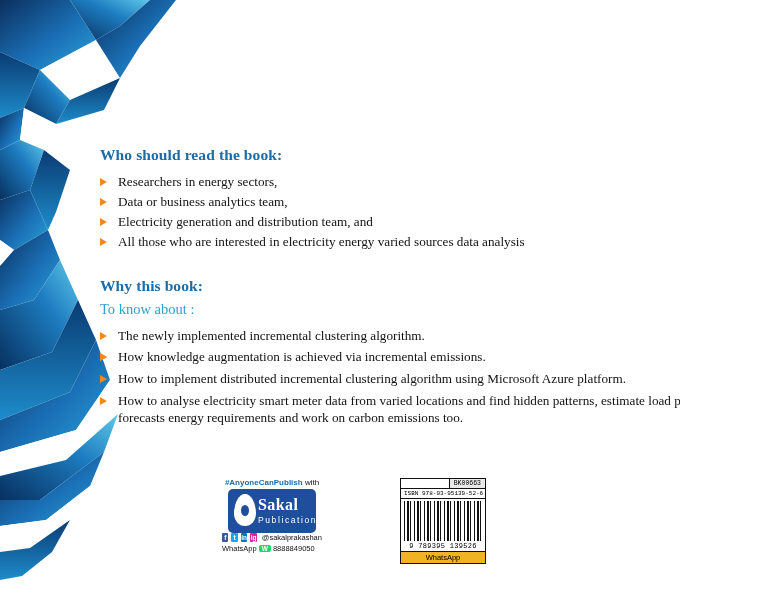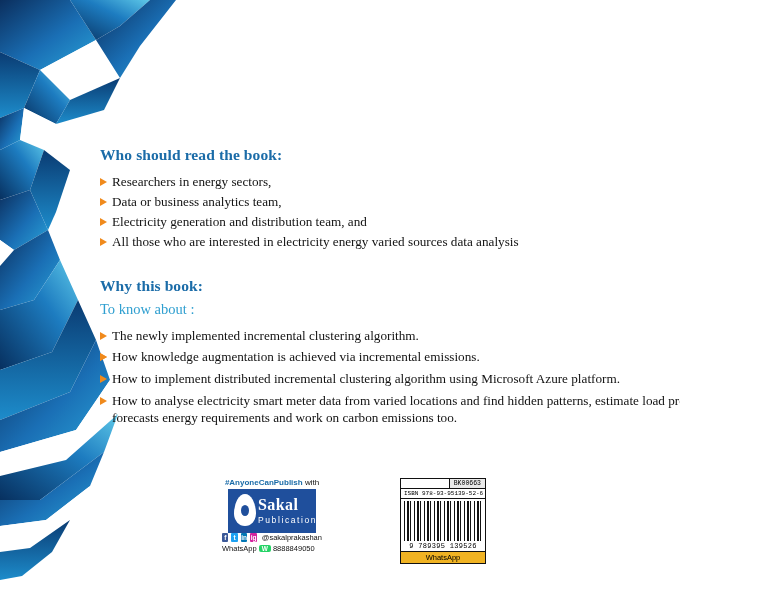--- a/index.html
+++ b/index.html
@@ -51,21 +51,21 @@
     margin: -4px 0 10px 0;
   }
 
   ul.bullet-list {
     list-style: none;
     margin: 0;
     padding: 0;
   }
   ul.bullet-list li {
     position: relative;
-    padding-left: 12px;
+    padding-left: 18px;
     margin-bottom: 3px;
     font-size: 13.2px;
     color: #111111;
     line-height: 1.28;
   }
   ul.bullet-list li .tri {
     position: absolute;
     left: 0;
     top: 4px;
     width: 0;
@@ -106,21 +106,21 @@
     margin-bottom: 2px;
   }
   .hashtag .tag {
     color: #1b6ca8;
     font-weight: bold;
   }
   .logo-box {
     width: 88px;
     height: 44px;
     background: #1f4f9c;
-    border-radius: 0;
+    border-radius: 5px;
     position: relative;
     margin: 0 auto;
     overflow: hidden;
   }
   .logo-box .drop {
     position: absolute;
     left: 6px;
     top: 5px;
     width: 22px;
     height: 32px;

